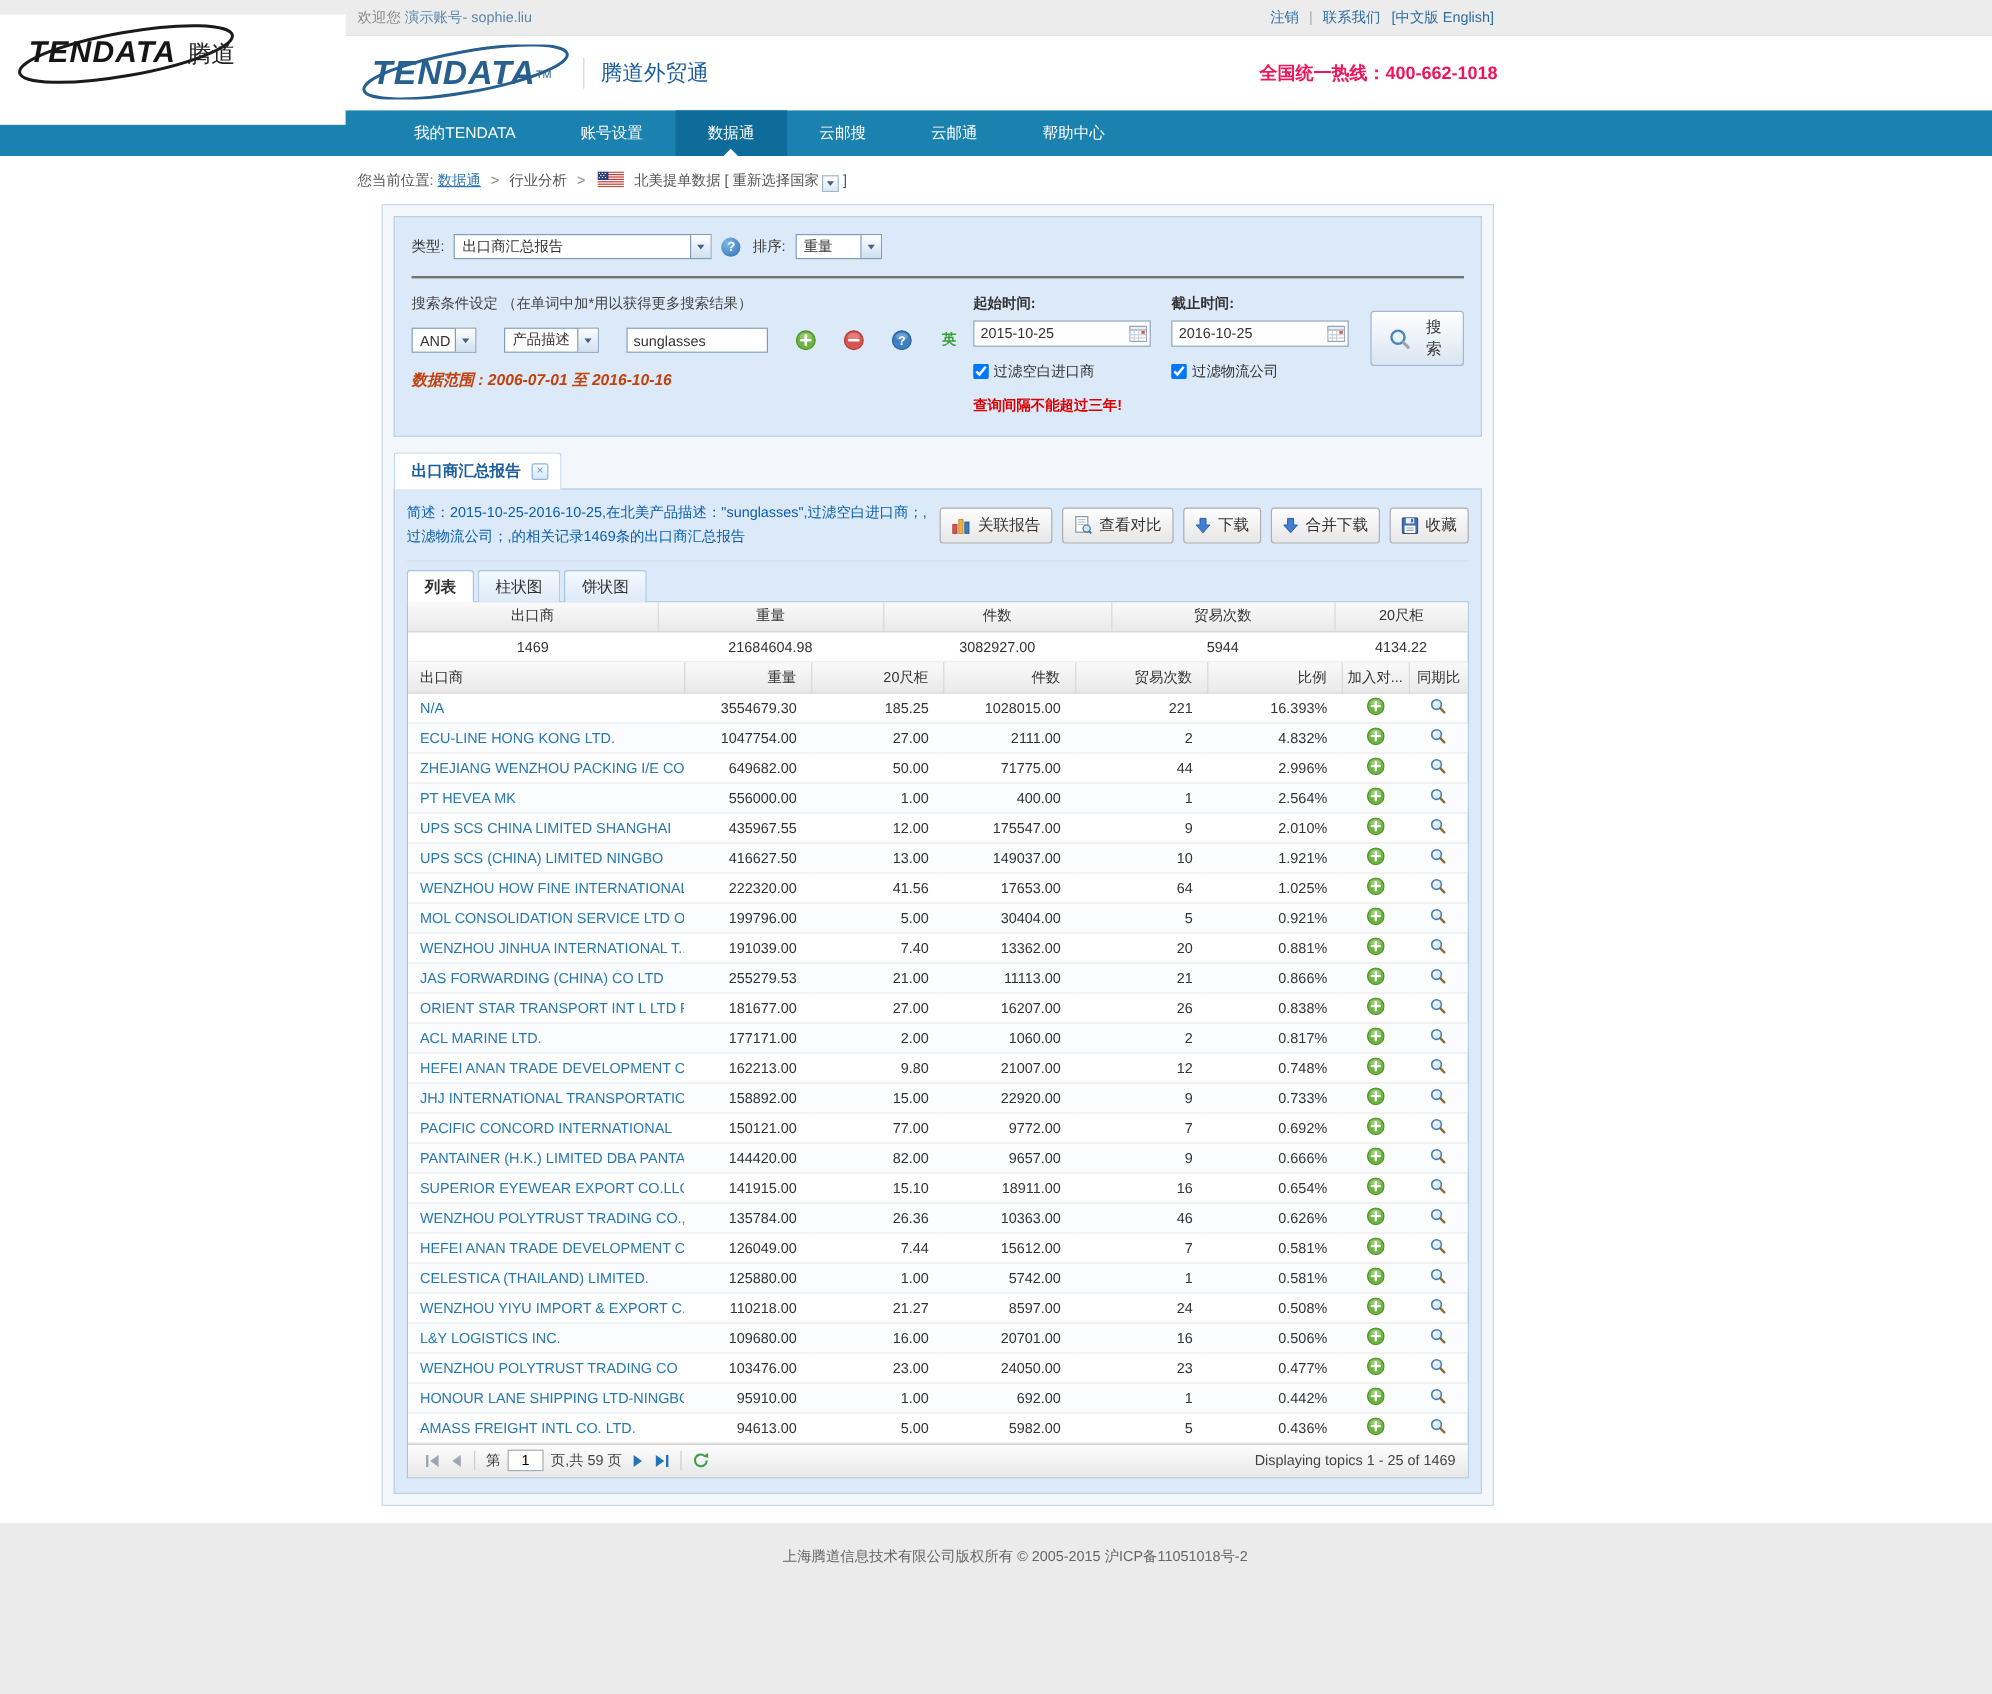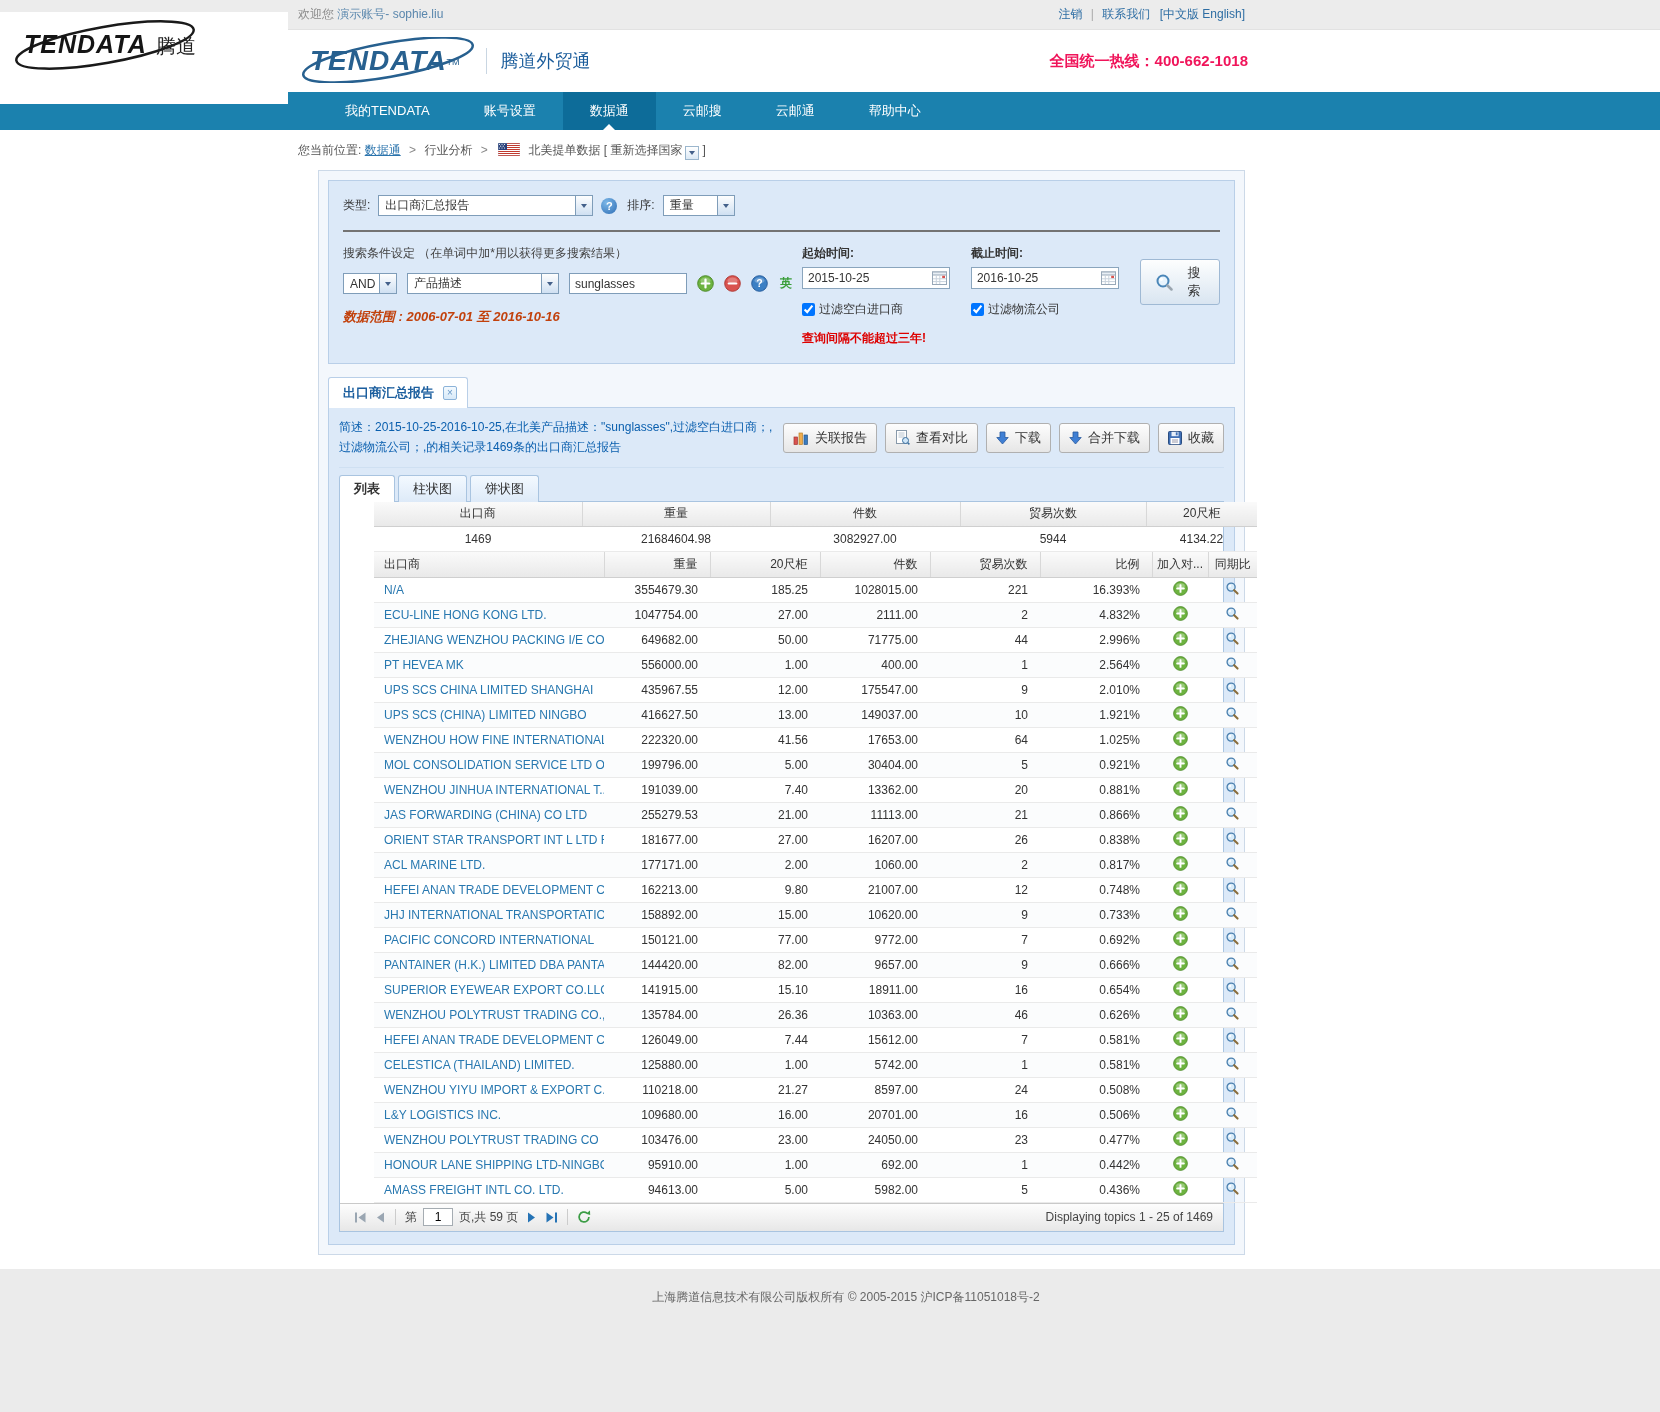--- a/index.html
+++ b/index.html
@@ -69,21 +69,21 @@
 .fs-arw { width:17px; align-self:stretch; border-left:1px solid #7f9db9; background:linear-gradient(#fefefe,#cfe0f2); display:flex; align-items:center; justify-content:center; }
 .fs-arw::after { content:""; border-left:3.5px solid transparent; border-right:3.5px solid transparent; border-top:4.5px solid #44608a; }
 .w215 { width:215px; } .w72 { width:72px; } .w54 { width:54px; } .w152 { width:152px; }
 .qicon { display:inline-block; width:16px; height:16px; border-radius:50%; margin:0 10px 0 8px;
   background:radial-gradient(circle at 35% 30%, #7db8e8, #2e6db4); color:#fff; font-weight:bold; font-size:11px;
   text-align:center; line-height:16px; cursor:pointer; }
 .search-body { display:flex; padding-top:13px; }
 .search-left { width:468px; }
 .cond-title { color:#444; margin-bottom:11px; }
 .cond-row { display:flex; align-items:center; margin-bottom:14px; }
-.cond-row > * { margin-right:10px; }
+.cond-row > * { margin-right:23px; }
 .kw-input { width:118px; height:21px; border:1px solid #7f9db9; padding:0 5px; font-size:12px; font-family:inherit; color:#333; }
 .cicon { display:inline-flex; cursor:pointer; line-height:0; }
 .en-label { color:#3a9e3a; font-weight:bold; margin-left:2px; }
 .data-range { color:#c2410c; font-weight:bold; font-size:13px;font-style:italic; }
 .date-col { width:160px; margin-right:16px; }
 .date-label { font-weight:bold; color:#333; margin-bottom:5px; }
 .date-box { display:flex; align-items:center; width:148px; height:22px; border:1px solid #8aa5bd; background:#fff; padding:0 2px 0 5px; cursor:text; }
 .date-val { flex:1; }
 .chk-row { margin-top:12px; display:flex; align-items:center; color:#333; cursor:pointer; white-space:nowrap; }
 .chk-row input { margin-right:4px; }
@@ -108,21 +108,21 @@
 .rbtn { display:inline-flex; align-items:center; margin-left:8px; border:1px solid #b0b0b0; border-radius:3px;
   background:linear-gradient(#fdfdfd,#e6e6e6); padding:5px 9px; font-size:13px; color:#333; cursor:pointer; white-space:nowrap; font-family:inherit; }
 .rbtn .icon { margin-right:6px; line-height:0; }
 .view-tabs { display:flex; border-top:1px solid #cfe0f2; padding-top:7px; position:relative; top:1px; }
 .vtab { padding:4px 14px; margin-right:3px; border:1px solid #a9c4e0; border-bottom:none; border-radius:3px 3px 0 0;
   background:linear-gradient(#f3f9ff,#ddeaf8); color:#333; font-size:13px; cursor:pointer; }
 .vtab.active { background:#fff; font-weight:bold; }
 
 
 .table-area { background:#fff; border:1px solid #a9c4e0; }
-table { border-collapse:collapse; width:100%; table-layout:fixed;margin-left:34px; }
+table { border-collapse:collapse; width:100%; table-layout:fixed; }
 th { background:linear-gradient(#fafafa,#e9e9e9); font-weight:normal; color:#333; height:25px; font-size:12px;
   border-right:1px solid #d8d8d8; border-bottom:1px solid #cfcfcf; }
 th:last-child { border-right:none; }
 td { height:25px; font-size:12px; border-bottom:1px solid #eaeaea; }
 .sum-table th, .sum-table td { text-align:center; }
 .sum-table col:nth-child(1){width:208px;} .sum-table col:nth-child(2){width:188px;}
 .sum-table col:nth-child(3){width:190px;} .sum-table col:nth-child(4){width:186px;}
 .main-table col:nth-child(1){width:230px;} .main-table col:nth-child(2){width:106px;}
 .main-table col:nth-child(3){width:110px;} .main-table col:nth-child(4){width:110px;}
 .main-table col:nth-child(5){width:110px;} .main-table col:nth-child(6){width:112px;}
@@ -720,21 +720,21 @@
                   <td class="c-ic"><button class="iconbtn"><svg width="15" height="15" viewBox="0 0 16 16">
                         <circle cx="6.5" cy="6.5" r="4.3" fill="#d9ecfa" stroke="#4a7fae" stroke-width="1.4"></circle>
                         <circle cx="5.3" cy="5.3" r="1.3" fill="#fff" opacity=".85"></circle>
                         <line x1="9.8" y1="9.8" x2="13.4" y2="13.4" stroke="#8a6d3b" stroke-width="2.2" stroke-linecap="round"></line>
                       </svg></button></td>
                 </tr>
                 <tr class="alt">
                   <td class="c-name"><span class="name-link">JHJ INTERNATIONAL TRANSPORTATIO...</span></td>
                   <td class="c-num">158892.00</td>
                   <td class="c-num">15.00</td>
-                  <td class="c-num">10620.00</td>
+                  <td class="c-num">22920.00</td>
                   <td class="c-num">9</td>
                   <td class="c-num">0.733%</td>
                   <td class="c-ic"><button class="iconbtn"><svg width="15" height="15" viewBox="0 0 17 17">
                         <circle cx="8.5" cy="8.5" r="7.8" fill="#6db33f" stroke="#4e8c2a"></circle>
                         <ellipse cx="8.5" cy="5.5" rx="5" ry="3" fill="#ffffff" opacity=".3"></ellipse>
                         <rect x="7.4" y="3.6" width="2.2" height="9.8" rx="1" fill="#fff"></rect>
                         <rect x="3.6" y="7.4" width="9.8" height="2.2" rx="1" fill="#fff"></rect>
                       </svg></button></td>
                   <td class="c-ic"><button class="iconbtn"><svg width="15" height="15" viewBox="0 0 16 16">
                         <circle cx="6.5" cy="6.5" r="4.3" fill="#d9ecfa" stroke="#4a7fae" stroke-width="1.4"></circle>

